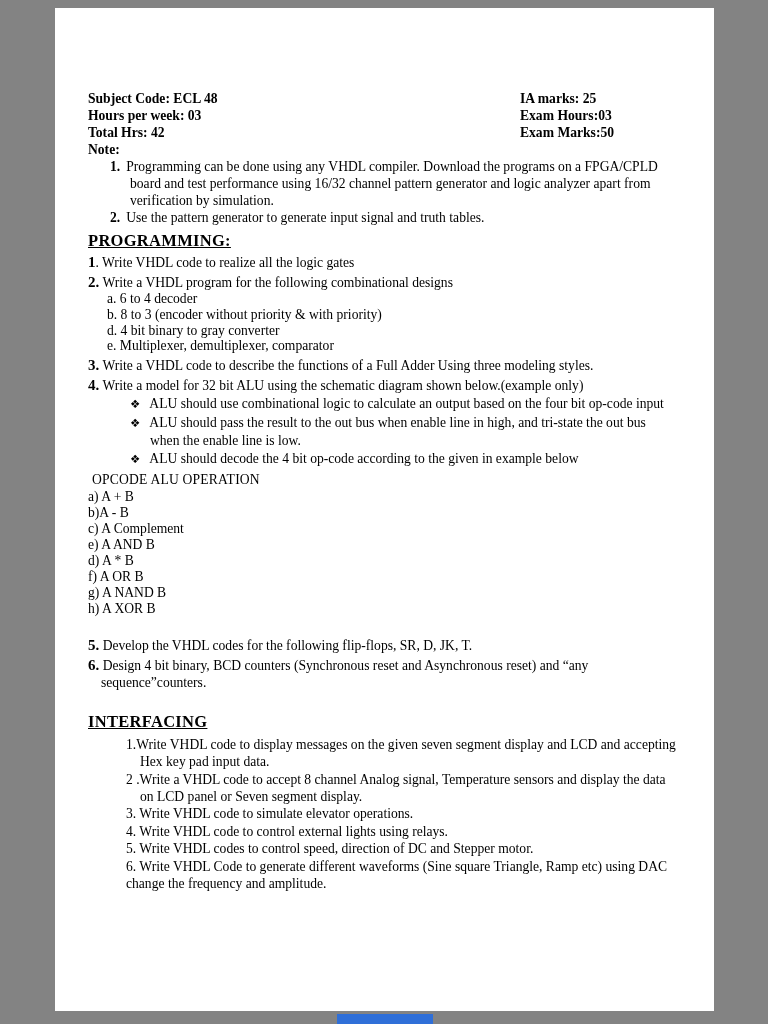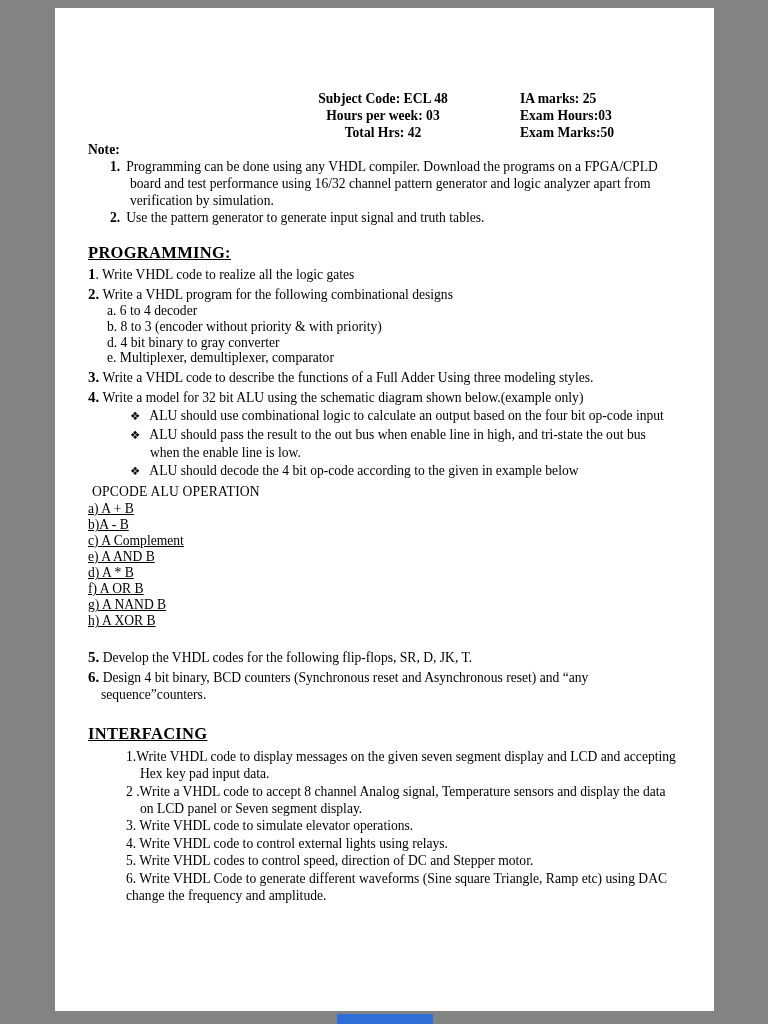--- a/index.html
+++ b/index.html
@@ -10,39 +10,39 @@
     font-family: "Liberation Serif", serif; color: #000;
   }
   .page {
     position: absolute; left: 55px; top: 8px;
     width: 659px; height: 1003px; background: #ffffff;
   }
   .content {
     position: absolute; left: 33px; top: 82px; width: 590px;
     font-size: 13.6px; line-height: 17px;
   }
-  .hdr-row { position: relative; font-weight: bold; text-align: center; }
+  .hdr-row { position: relative; font-weight: bold; }
   .hdr-right { position: absolute; left: 432px; top: 0; }
   .note-label { font-weight: bold; }
   .note { padding-left: 42px; text-indent: -20px; }
   .note-num { font-weight: bold; padding-right: 6px; }
   .section-heading {
     font-weight: bold; font-size: 16.5px; line-height: 21px;
-    text-decoration: underline; letter-spacing: .3px; margin-top: 16px;
+    text-decoration: underline; letter-spacing: .3px; margin-top: 4px;
   }
   .p-item { margin-top: 3px; }
   .p-num { font-weight: bold; font-size: 15px; }
   .hang { padding-left: 13px; text-indent: -13px; }
   .sub-list { padding-left: 19px; line-height: 15.8px; }
   .sub-item { white-space: nowrap; }
   .bullet { padding-left: 62px; text-indent: -20px; margin-top: 1px; }
   .bullet-marker { padding-right: 9px; font-size: 11.5px; }
   .opcode-heading { margin-top: 3px; padding-left: 4px; letter-spacing: .2px; }
   .opcode { line-height: 16px; }
-  .opcode-list { margin-top: 1px; text-decoration: underline; }
+  .opcode-list { margin-top: 1px; }
   .gap-lg { margin-top: 20px; }
   .i-item { padding-left: 14px; text-indent: -14px; margin-top: 0.5px; }
   .i-item.no-hang { padding-left: 0; text-indent: 0; }
   .interfacing-list { margin-top: 4px; margin-left: 38px; }
   .next-page-highlight {
     position: absolute; left: 337px; top: 1014px;
     width: 96px; height: 10px; background: #2f6fd8;
   }
 </style>
 </head>

